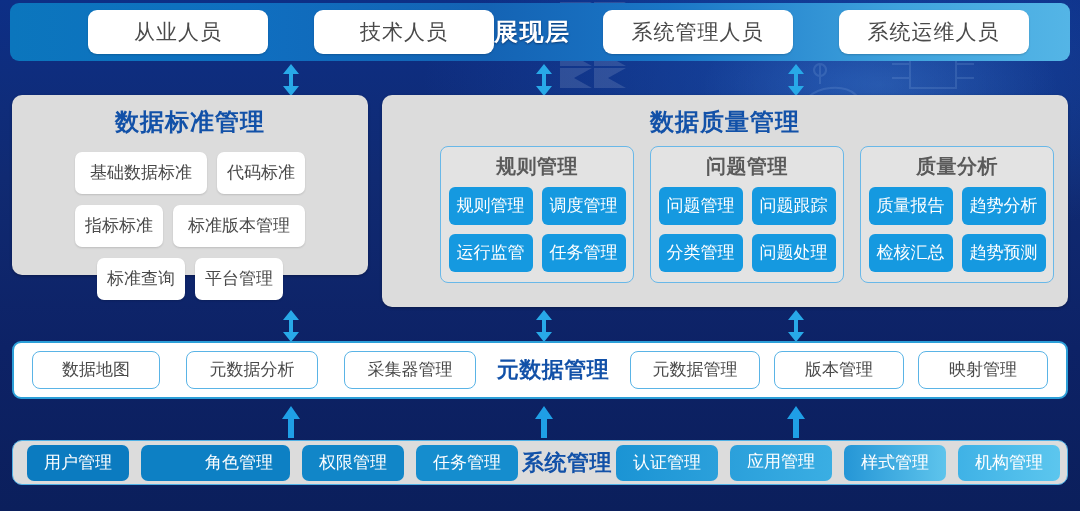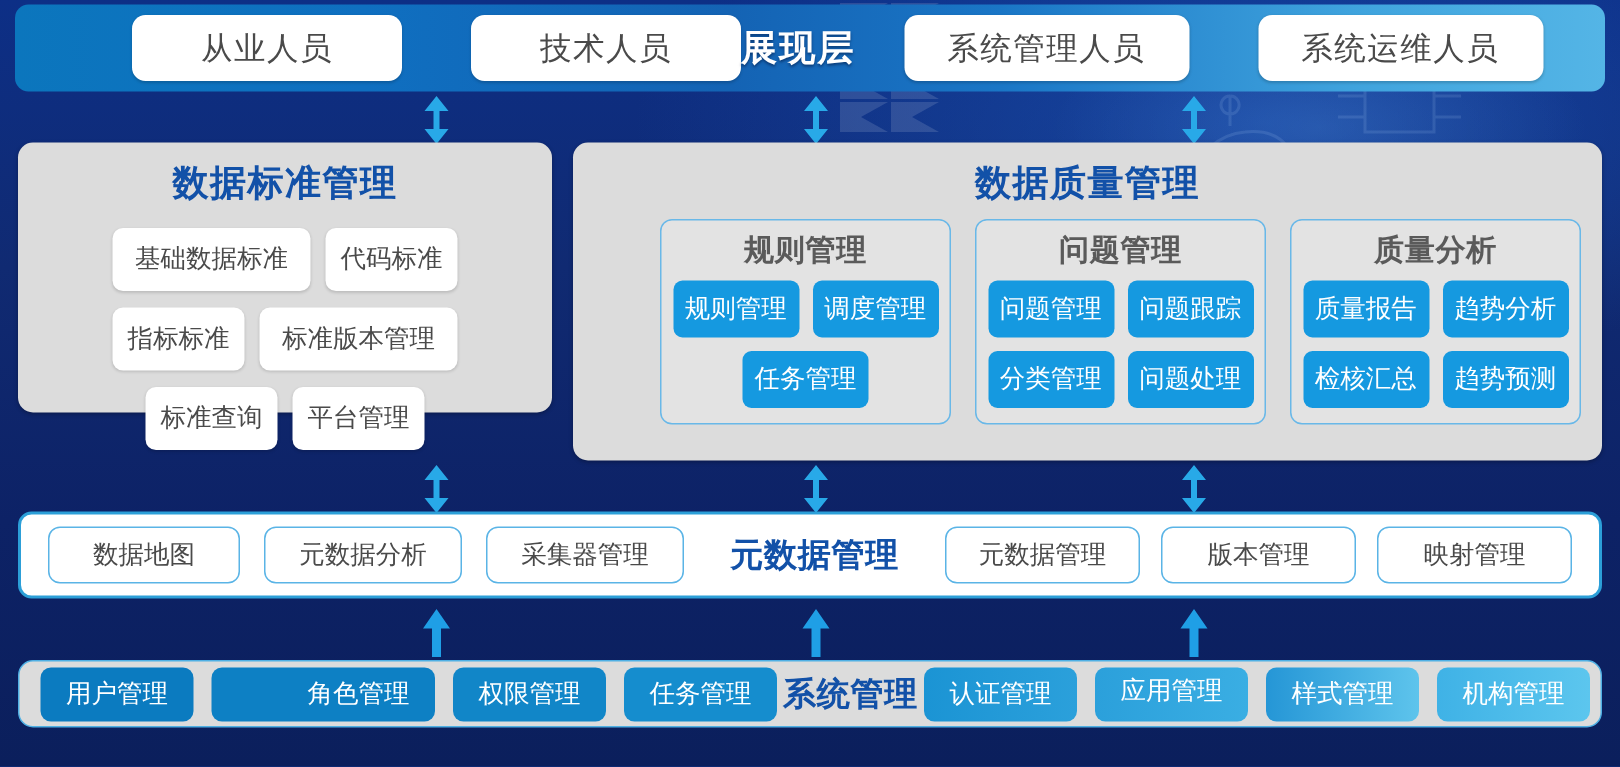--- a/index.html
+++ b/index.html
@@ -207,20 +207,21 @@
 
   <div class="panel" id="panel-quality">
     <div class="panel-title">数据质量管理</div>
     <div class="q-cols">
 
       <div class="q-col">
         <div class="q-col-title">规则管理</div>
         <div class="q-grid">
           <div class="q-btn">规则管理</div>
           <div class="q-btn">调度管理</div>
+          <div class="q-btn">运行监管</div>
           <div class="q-btn">任务管理</div>
         </div>
       </div>
 
       <div class="q-col">
         <div class="q-col-title">问题管理</div>
         <div class="q-grid">
           <div class="q-btn">问题管理</div>
           <div class="q-btn">问题跟踪</div>
           <div class="q-btn">分类管理</div>
@@ -247,21 +248,21 @@
     </svg>
     <svg class="arrow" style="left:533px;top:0;" viewBox="0 0 22 34">
       <polygon points="11,1 19,11 13,11 13,23 19,23 11,33 3,23 9,23 9,11 3,11" fill="#28a9e8"></polygon>
     </svg>
     <svg class="arrow" style="left:785px;top:0;" viewBox="0 0 22 34">
       <polygon points="11,1 19,11 13,11 13,23 19,23 11,33 3,23 9,23 9,11 3,11" fill="#28a9e8"></polygon>
     </svg>
   </div>
 
   <div id="meta-bar">
-    <div style="display:flex;gap:16px;">
+    <div style="display:flex;gap:26px;">
       <div class="meta-btn w-a">数据地图</div>
       <div class="meta-btn w-b">元数据分析</div>
       <div class="meta-btn w-b">采集器管理</div>
     </div>
     <div class="meta-center">元数据管理</div>
     <div style="display:flex;gap:14px;">
       <div class="meta-btn w-c">元数据管理</div>
       <div class="meta-btn w-c">版本管理</div>
       <div class="meta-btn w-c">映射管理</div>
     </div>

